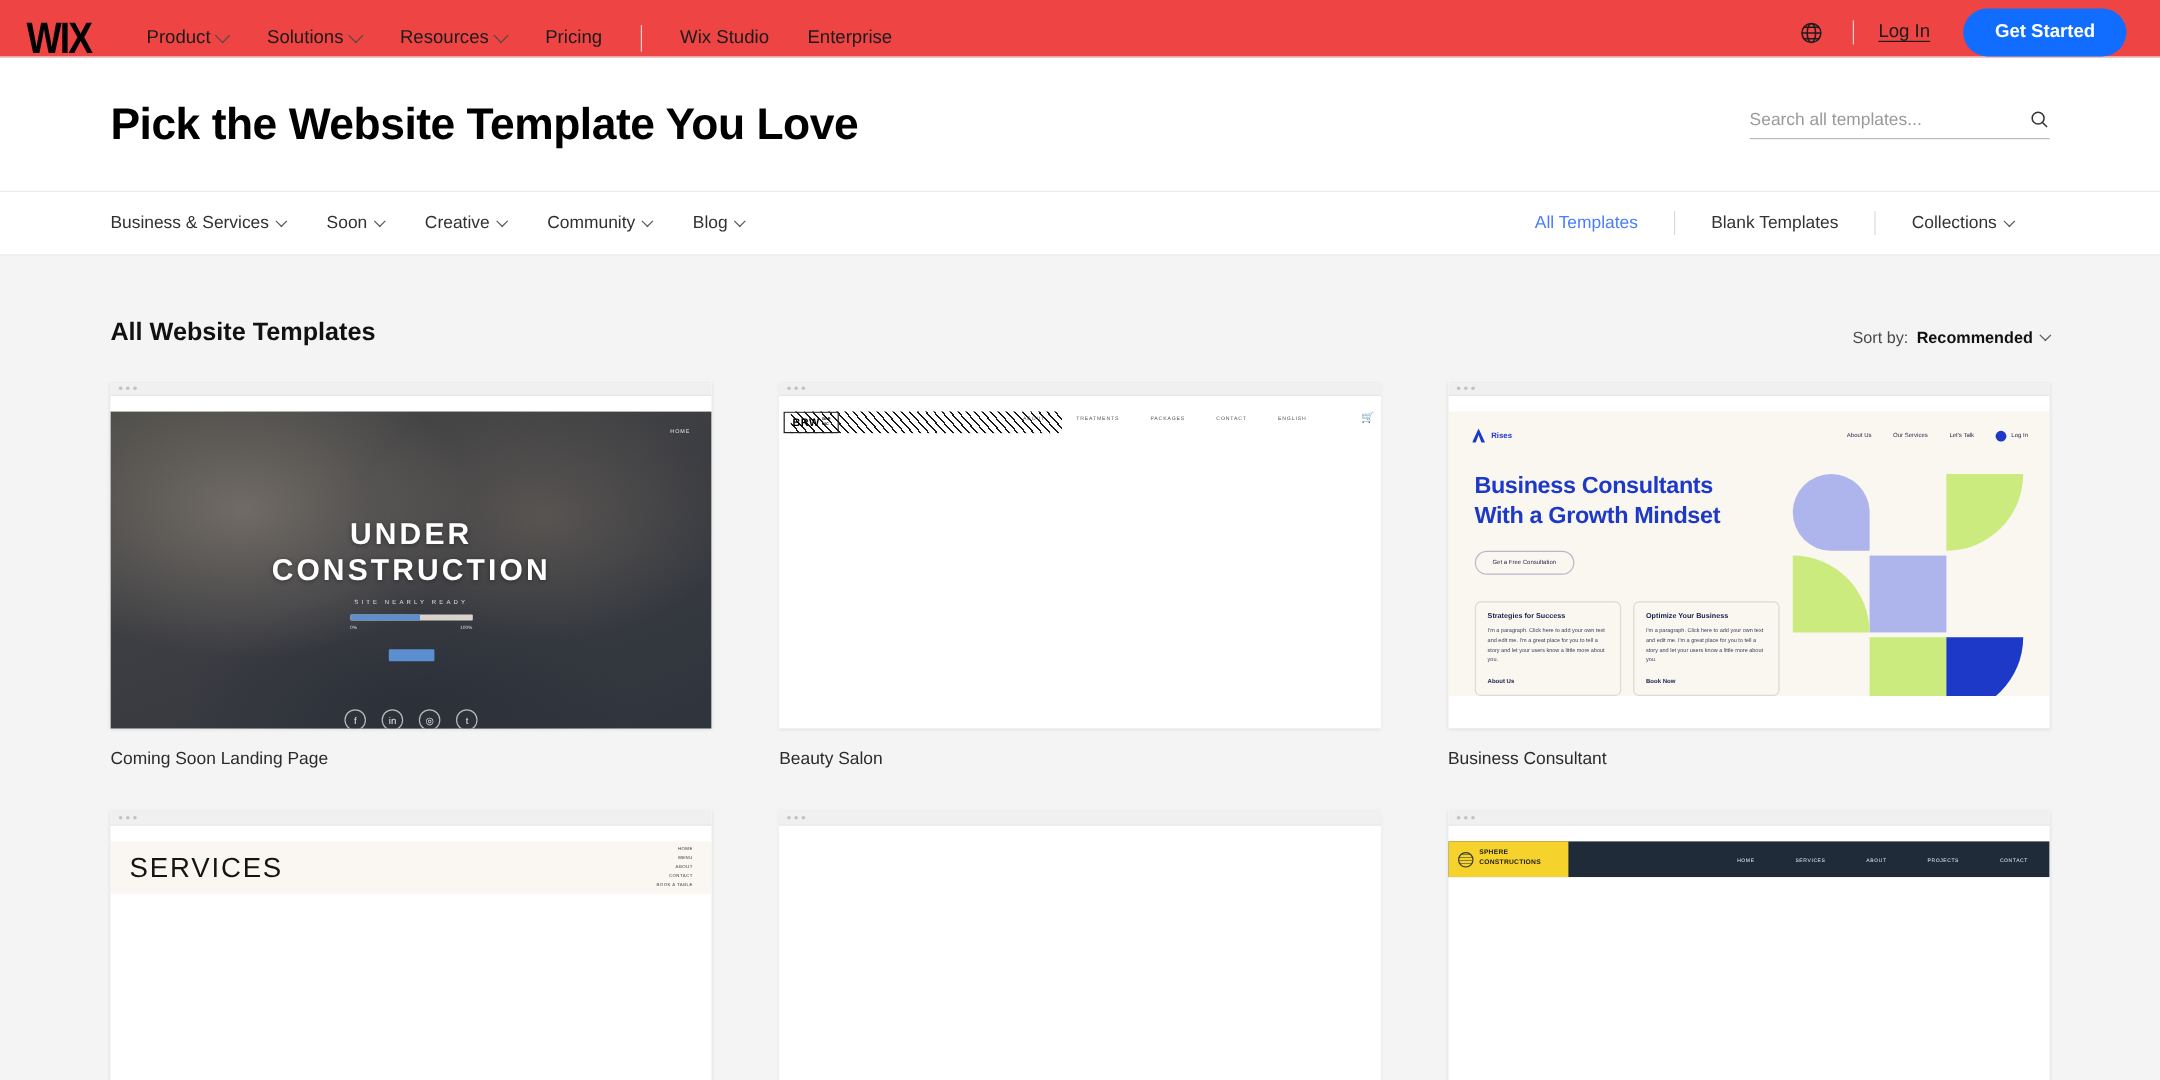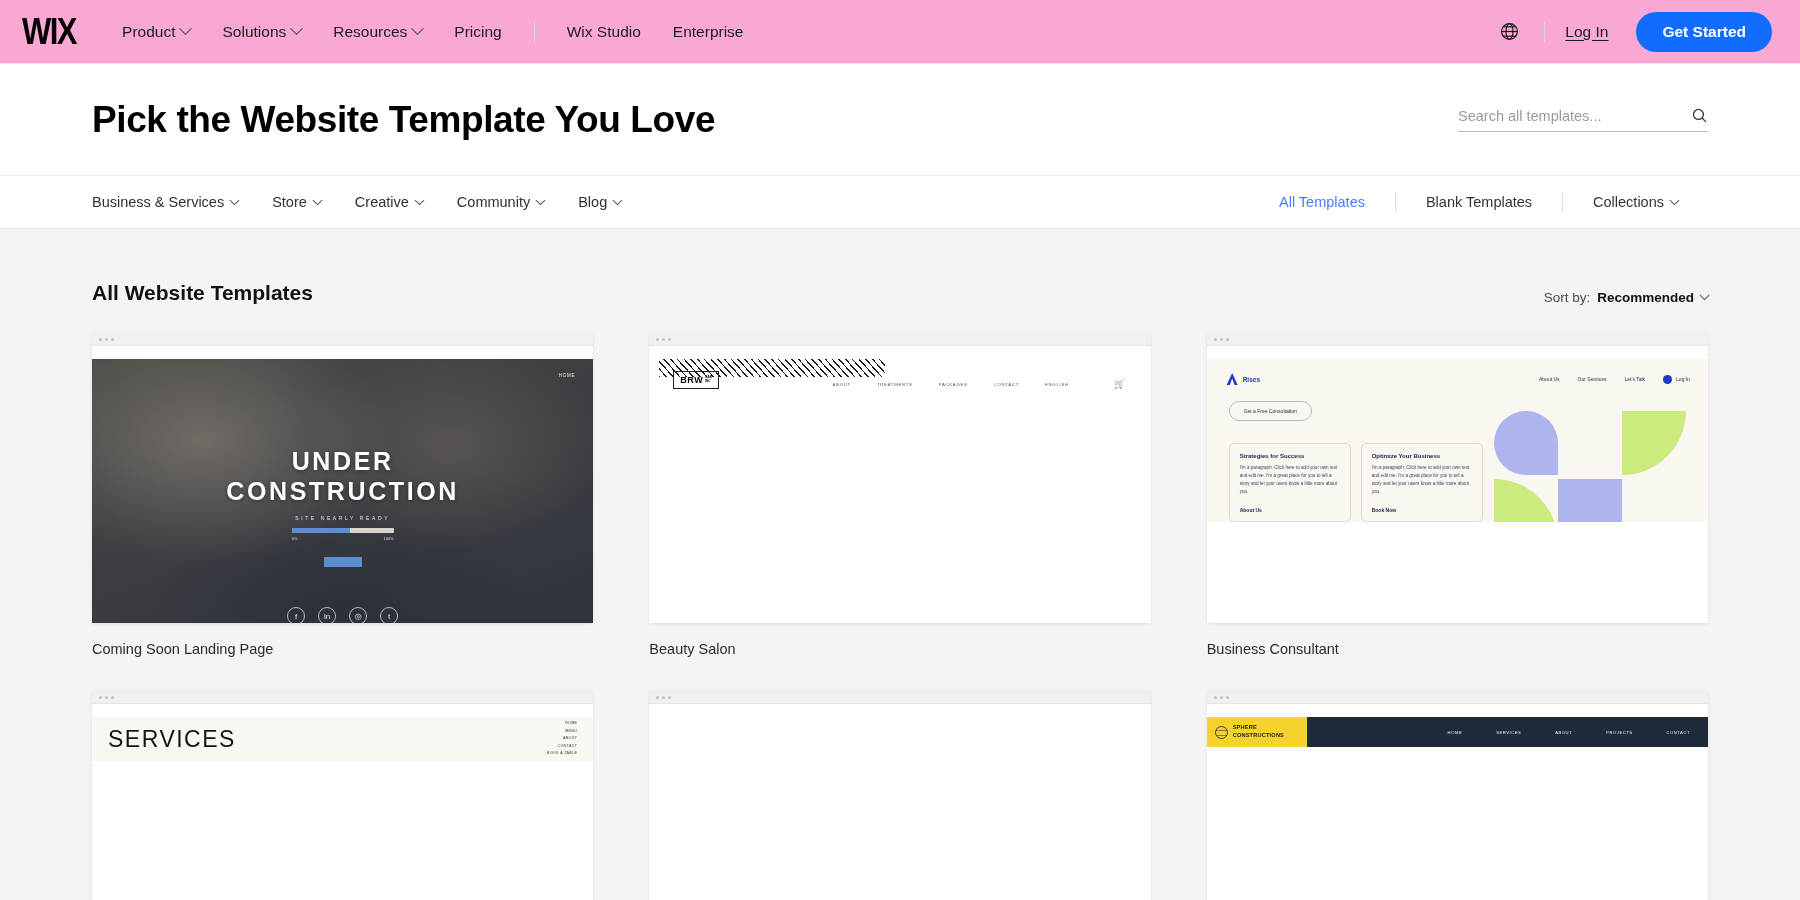--- a/index.html
+++ b/index.html
@@ -6,25 +6,25 @@
   html, body {
     width: 1800px; height: 900px;
     overflow: hidden;
     background: #f4f4f4;
     font-family: "Liberation Sans", sans-serif;
     -webkit-font-smoothing: antialiased;
   }
 
   
   .topbar {
-    height: 64px;
-    background: #f9a8d4;
+    height: 48px;
+    background: #ef4444;
     border-bottom: 1px solid #e8e8e8;
     display: flex;
-    align-items: center;
+    align-items: flex-end;
     padding: 0 28px 0 22px;
     position: relative;
   }
   .wix-logo {
     font-size: 31px;
     font-weight: 700;
     letter-spacing: -1.5px;
     color: #000;
     line-height: 1;
     margin-right: 46px;
@@ -193,21 +193,21 @@
   .t1 .socials span {
     width: 18px; height: 18px; border: 1px solid #b9b9b9; border-radius: 50%;
     display:flex; align-items:center; justify-content:center;
     font-size: 8px; color: #e9e9e9;
   }
   .t1 .foot { font-size: 4.2px; color: #d6d6d6; margin-top: 22px; letter-spacing:.2px;}
 
   
   .t2 { background: #fff; position: relative; }
   .t2 .topnav {
-    height: 30px; display:flex; align-items:flex-end; padding: 0 24px; position: relative; z-index: 4;
+    height: 30px; display:flex; align-items:flex-start; padding: 0 4px; position: relative; z-index: 4;
   }
   .t2 .brand {
     border: 1.2px solid #222; padding: 3px 6px; font-size: 9px;
     font-weight: 700; letter-spacing: .5px; display:flex; gap:2px; align-items:flex-start;
   }
   .t2 .brand em { font-size: 3.2px; font-style: normal; line-height: 1.1; letter-spacing: 0; padding-top:1px;}
   .t2 .tnav { margin-left: auto; display: flex; gap: 26px; font-size: 4.3px; letter-spacing: .7px; color: #555; align-items:center; }
   .t2 .cart { font-size: 9px; margin-left: 20px; }
   .t2 .greenblock {
     position: absolute; left: 52%; top: 30px; right: 0; bottom: 8px;
@@ -357,21 +357,21 @@
     </span>
   </div>
 </div>
 
 <div class="catbar">
   <div class="cat">
     <span>Business &amp; Services</span>
     <i class="chev-s"></i>
   </div>
   <div class="cat">
-    <span>Store</span>
+    <span>Soon</span>
     <i class="chev-s"></i>
   </div>
   <div class="cat">
     <span>Creative</span>
     <i class="chev-s"></i>
   </div>
   <div class="cat">
     <span>Community</span>
     <i class="chev-s"></i>
   </div>
@@ -492,20 +492,24 @@
             <div class="tnav">
               <span>About Us</span>
               <span>Our Services</span>
               <span>Let's Talk</span>
               <span class="li">
                 <i class="av"></i>
                 <span>Log In</span>
               </span>
             </div>
           </div>
+          <h2>
+            <span>Business Consultants</span><br>
+            <span>With a Growth Mindset</span>
+          </h2>
           <div class="pill">Get a Free Consultation</div>
           <div class="cards">
             <div class="cbox">
               <h4>Strategies for Success</h4>
               <p>I'm a paragraph. Click here to add your own text and edit me. I'm a great place for you to tell a story and let your users know a little more about you.</p>
               <a>About Us</a>
             </div>
             <div class="cbox">
               <h4>Optimize Your Business</h4>
               <p>I'm a paragraph. Click here to add your own text and edit me. I'm a great place for you to tell a story and let your users know a little more about you.</p>

